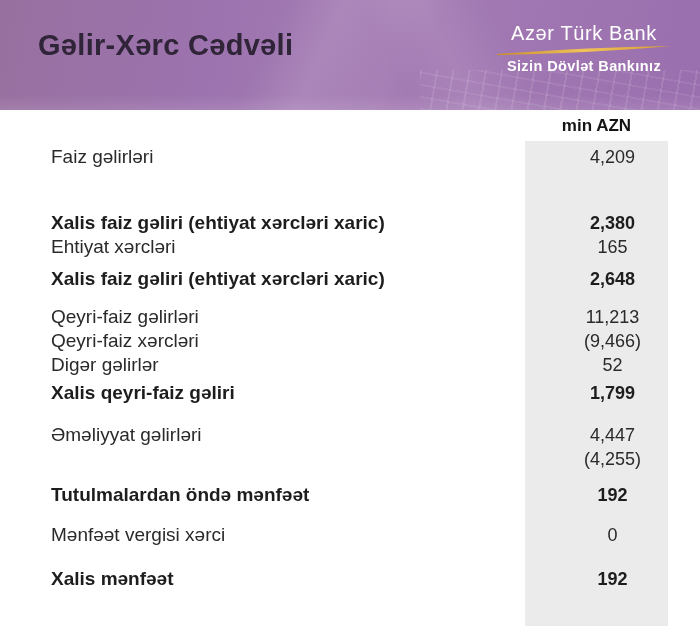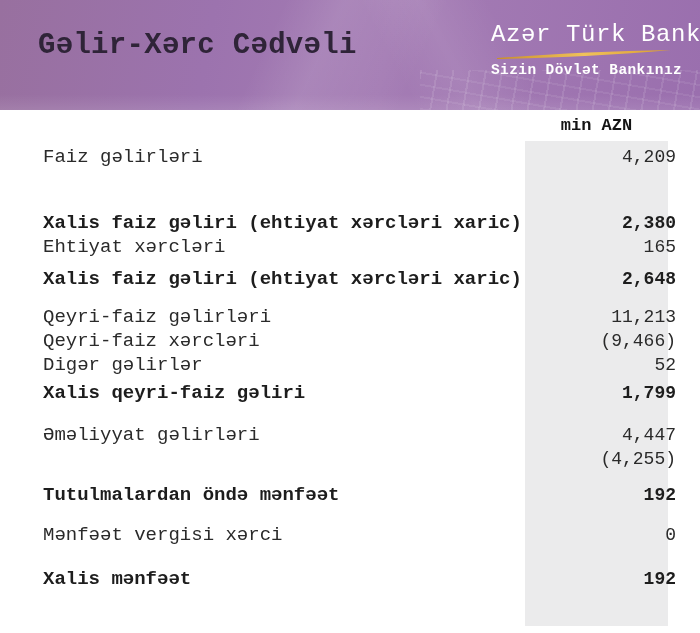--- a/index.html
+++ b/index.html
@@ -1,17 +1,17 @@
 <!DOCTYPE html>
 <html><head>
 <meta charset="utf-8">
 <style>
   html,body { margin:0; padding:0; background:#ffffff; }
   body { width:700px; height:633px; font-family:"Liberation Sans","DejaVu Sans",sans-serif; }
-  .page { position:relative; width:700px; height:633px; background:#ffffff; overflow:hidden;font-family:Liberation Mono, monospace; }
+  .page { position:relative; width:700px; height:633px; background:#ffffff; overflow:hidden; }
 
   
   .banner {
     position:absolute; top:0; left:0; width:700px; height:110px;
     background:linear-gradient(100deg,#98709f 0%, #9c73ae 30%, #a47cb4 55%, #9a6fae 100%);
   }
   .banner::before { 
     content:""; position:absolute; inset:0;
     background:
       linear-gradient(115deg, rgba(255,255,255,0) 38%, rgba(255,255,255,0.10) 46%, rgba(255,255,255,0) 60%),
@@ -26,41 +26,41 @@
   }
 
   .page-title {
     position:absolute; left:38px; top:29px; z-index:2;
     font-size:29px; font-weight:bold; color:#2f2438; letter-spacing:0.3px;
     white-space:nowrap;
   }
 
   .logo { position:absolute; right:23px; top:22px; z-index:2; width:186px; text-align:center; }
   .logo-name {
-    display:block; font-size:24px; color:#ffffff; letter-spacing:0.6px;
+    display:block; font-size:20px; color:#ffffff; letter-spacing:0.6px;
     white-space:nowrap; line-height:1.1;text-align:center;
   }
   .logo-swoosh { display:block; width:176px; height:9px; margin:2px auto 0 auto; }
   .logo-tagline {
     display:block; margin-top:3px; font-size:14.5px; font-weight:bold;
     color:#ffffff; letter-spacing:0.4px; white-space:nowrap;
   }
 
   
   .value-col {
     position:absolute; left:525px; top:141px; width:143px; height:485px;
     background:#ebebec;
   }
   .unit-header {
     position:absolute; left:525px; top:116px; width:143px;
     text-align:center; font-size:17px; font-weight:bold; color:#141414;
   }
-  .row { position:absolute; left:8px; width:612px; height:24px; font-size:19px; color:#2a2a2a; }
+  .row { position:absolute; left:16px; width:612px; height:24px; font-size:19px; color:#2a2a2a; }
   .row .label { position:absolute; left:35px; top:0; white-space:nowrap; }
-  .row .value { position:absolute; left:525px; top:1px; width:143px; text-align:right; font-size:18px; }
+  .row .value { position:absolute; left:525px; top:1px; width:143px; text-align:center; font-size:18px; }
   .row.bold  { font-weight:bold; color:#1d1d1d; }
 </style>
 </head>
 <body>
 
 <div class="page">
 
   <div class="banner">
     <div class="page-title">Gəlir-Xərc Cədvəli</div>
 

